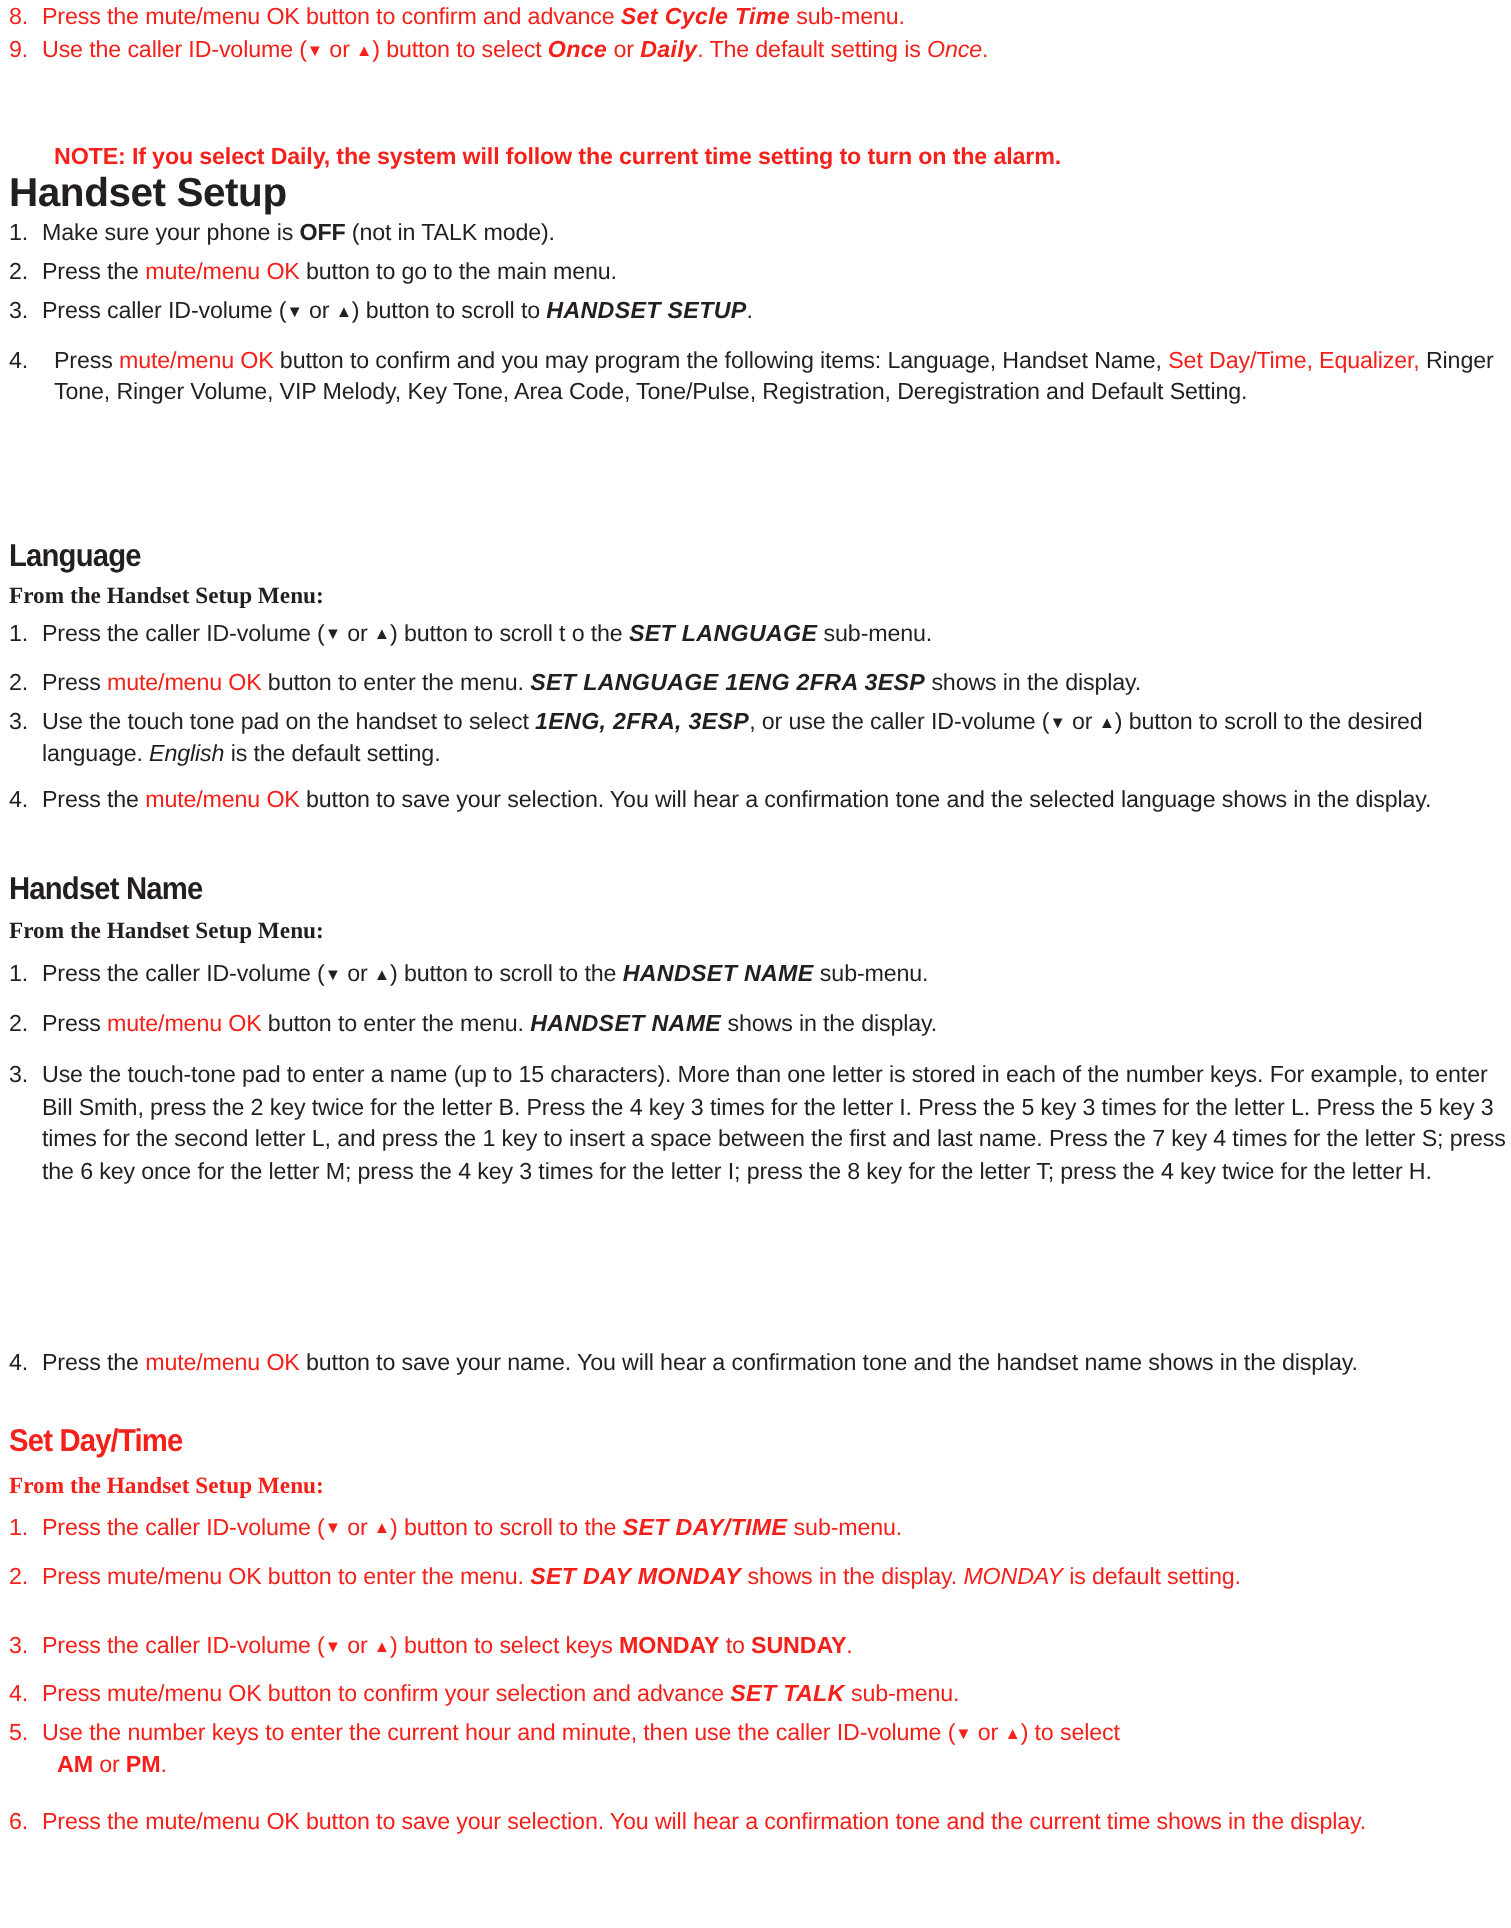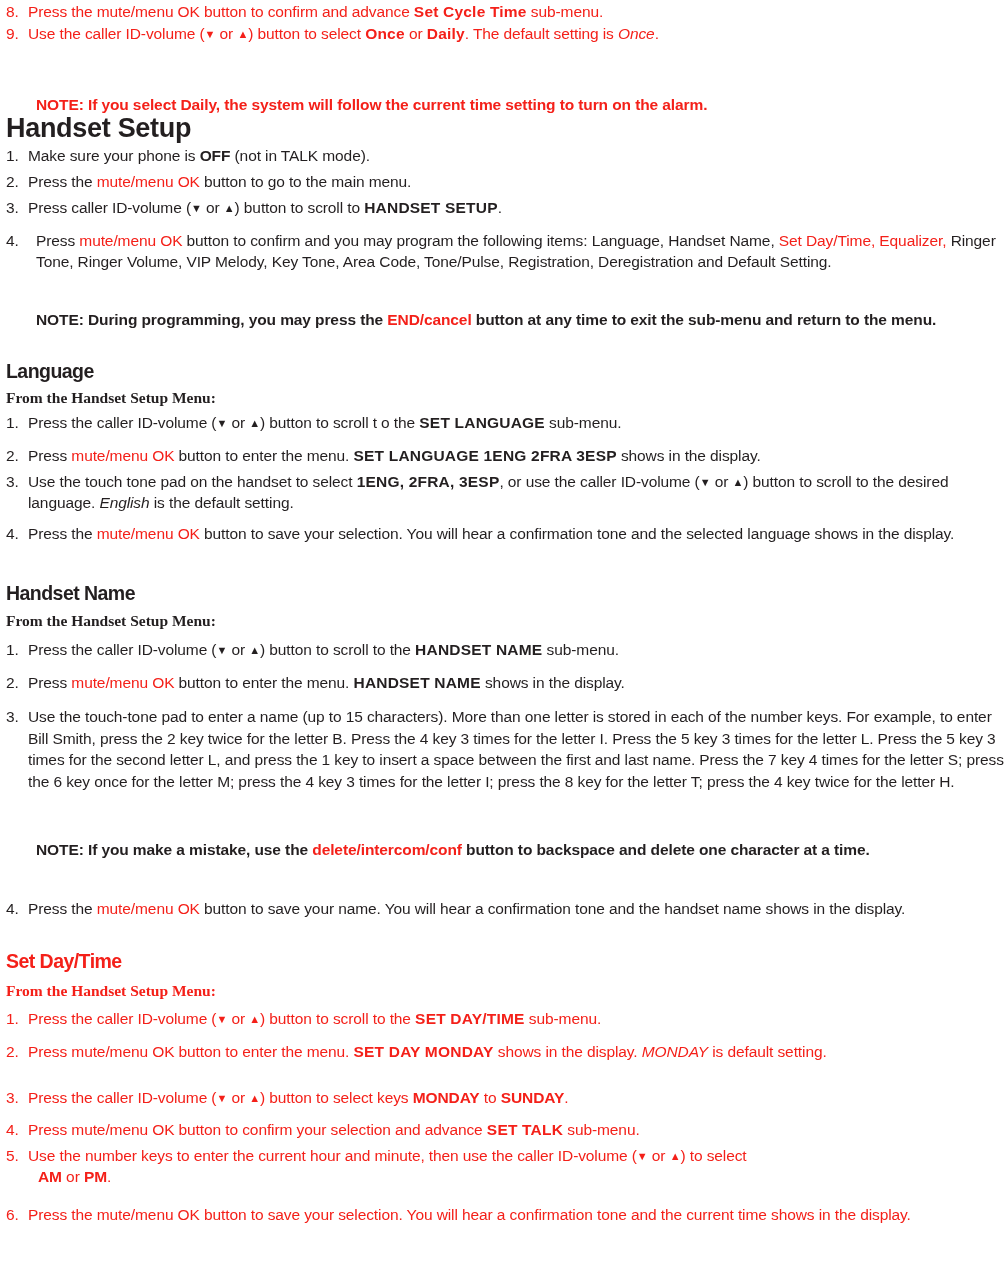--- a/index.html
+++ b/index.html
@@ -70,20 +70,21 @@
     font-size: 15.5px;
     line-height: 20px;
     font-weight: bold;
     margin: 0;
     font-family: Liberation Serif, serif;
   }
 
   
   b.bi {
     font-weight: bold;
+    font-style: italic;
     letter-spacing: 0.2px;
   }
   i.it { font-style: italic; }
   b.bb { font-weight: bold; }
   .arrow {
     font-size: 11px;
     line-height: 0;
     position: relative;
     top: -1px;
   }
@@ -135,25 +136,20 @@
     </p>
   </div>
 
   <div class="row" style="top:231px;">
     <p class="blk step wide">
       <span class="num">4.</span><span>Press </span><span class="red">mute/menu OK</span><span> button to confirm and you may program the following items: Language, Handset Name,</span>
       <span class="red">Set Day/Time, Equalizer,</span><span> Ringer Tone, Ringer Volume, VIP Melody, Key Tone, Area Code, Tone/Pulse, Registration, Deregistration and Default Setting.</span>
     </p>
   </div>
 
-  <div class="row" style="top:310px;">
-    <p class="blk note">
-      <span>NOTE: During programming, you may press the </span><span class="red">END/cancel</span><span> button at any time to exit the sub-menu and return to the menu.</span>
-    </p>
-  </div>
 
   <div class="row" style="top:359px;">
     <h2 class="sub">Language</h2>
   </div>
 
   <div class="row" style="top:388px;">
     <p class="fromline">From the Handset Setup Menu:</p>
   </div>
 
   <div class="row" style="top:413px;">
@@ -199,25 +195,20 @@
       <span class="num">2.</span><span>Press </span><span class="red">mute/menu OK</span><span> button to enter the menu. </span><b class="bi">HANDSET NAME</b><span> shows in the display.</span>
     </p>
   </div>
 
   <div class="row" style="top:706px;">
     <p class="blk step" style="line-height:21.5px;">
       <span class="num">3.</span><span>Use the touch-tone pad to enter a name (up to 15 characters). More than one letter is stored in each of the number keys. For example, to enter Bill Smith, press the 2 key twice for the letter B. Press the 4 key 3 times for the letter I. Press the 5 key 3 times for the letter L. Press the 5 key 3 times for the second letter L, and press the 1 key to insert a space between the first and last name. Press the 7 key 4 times for the letter S; press the 6 key once for the letter M; press the 4 key 3 times for the letter I; press the 8 key for the letter T; press the 4 key twice for the letter H.</span>
     </p>
   </div>
 
-  <div class="row" style="top:840px;">
-    <p class="blk note">
-      <span>NOTE: If you make a mistake, use the </span><span class="red">delete/intercom/conf</span><span> button to backspace and delete one character at a time.</span>
-    </p>
-  </div>
 
   <div class="row" style="top:899px;">
     <p class="blk step">
       <span class="num">4.</span><span>Press the </span><span class="red">mute/menu OK</span><span> button to save your name. You will hear a confirmation tone and the handset name shows in the display.</span>
     </p>
   </div>
 
   <div class="row" style="top:949px;">
     <h2 class="sub red">Set Day/Time</h2>
   </div>

